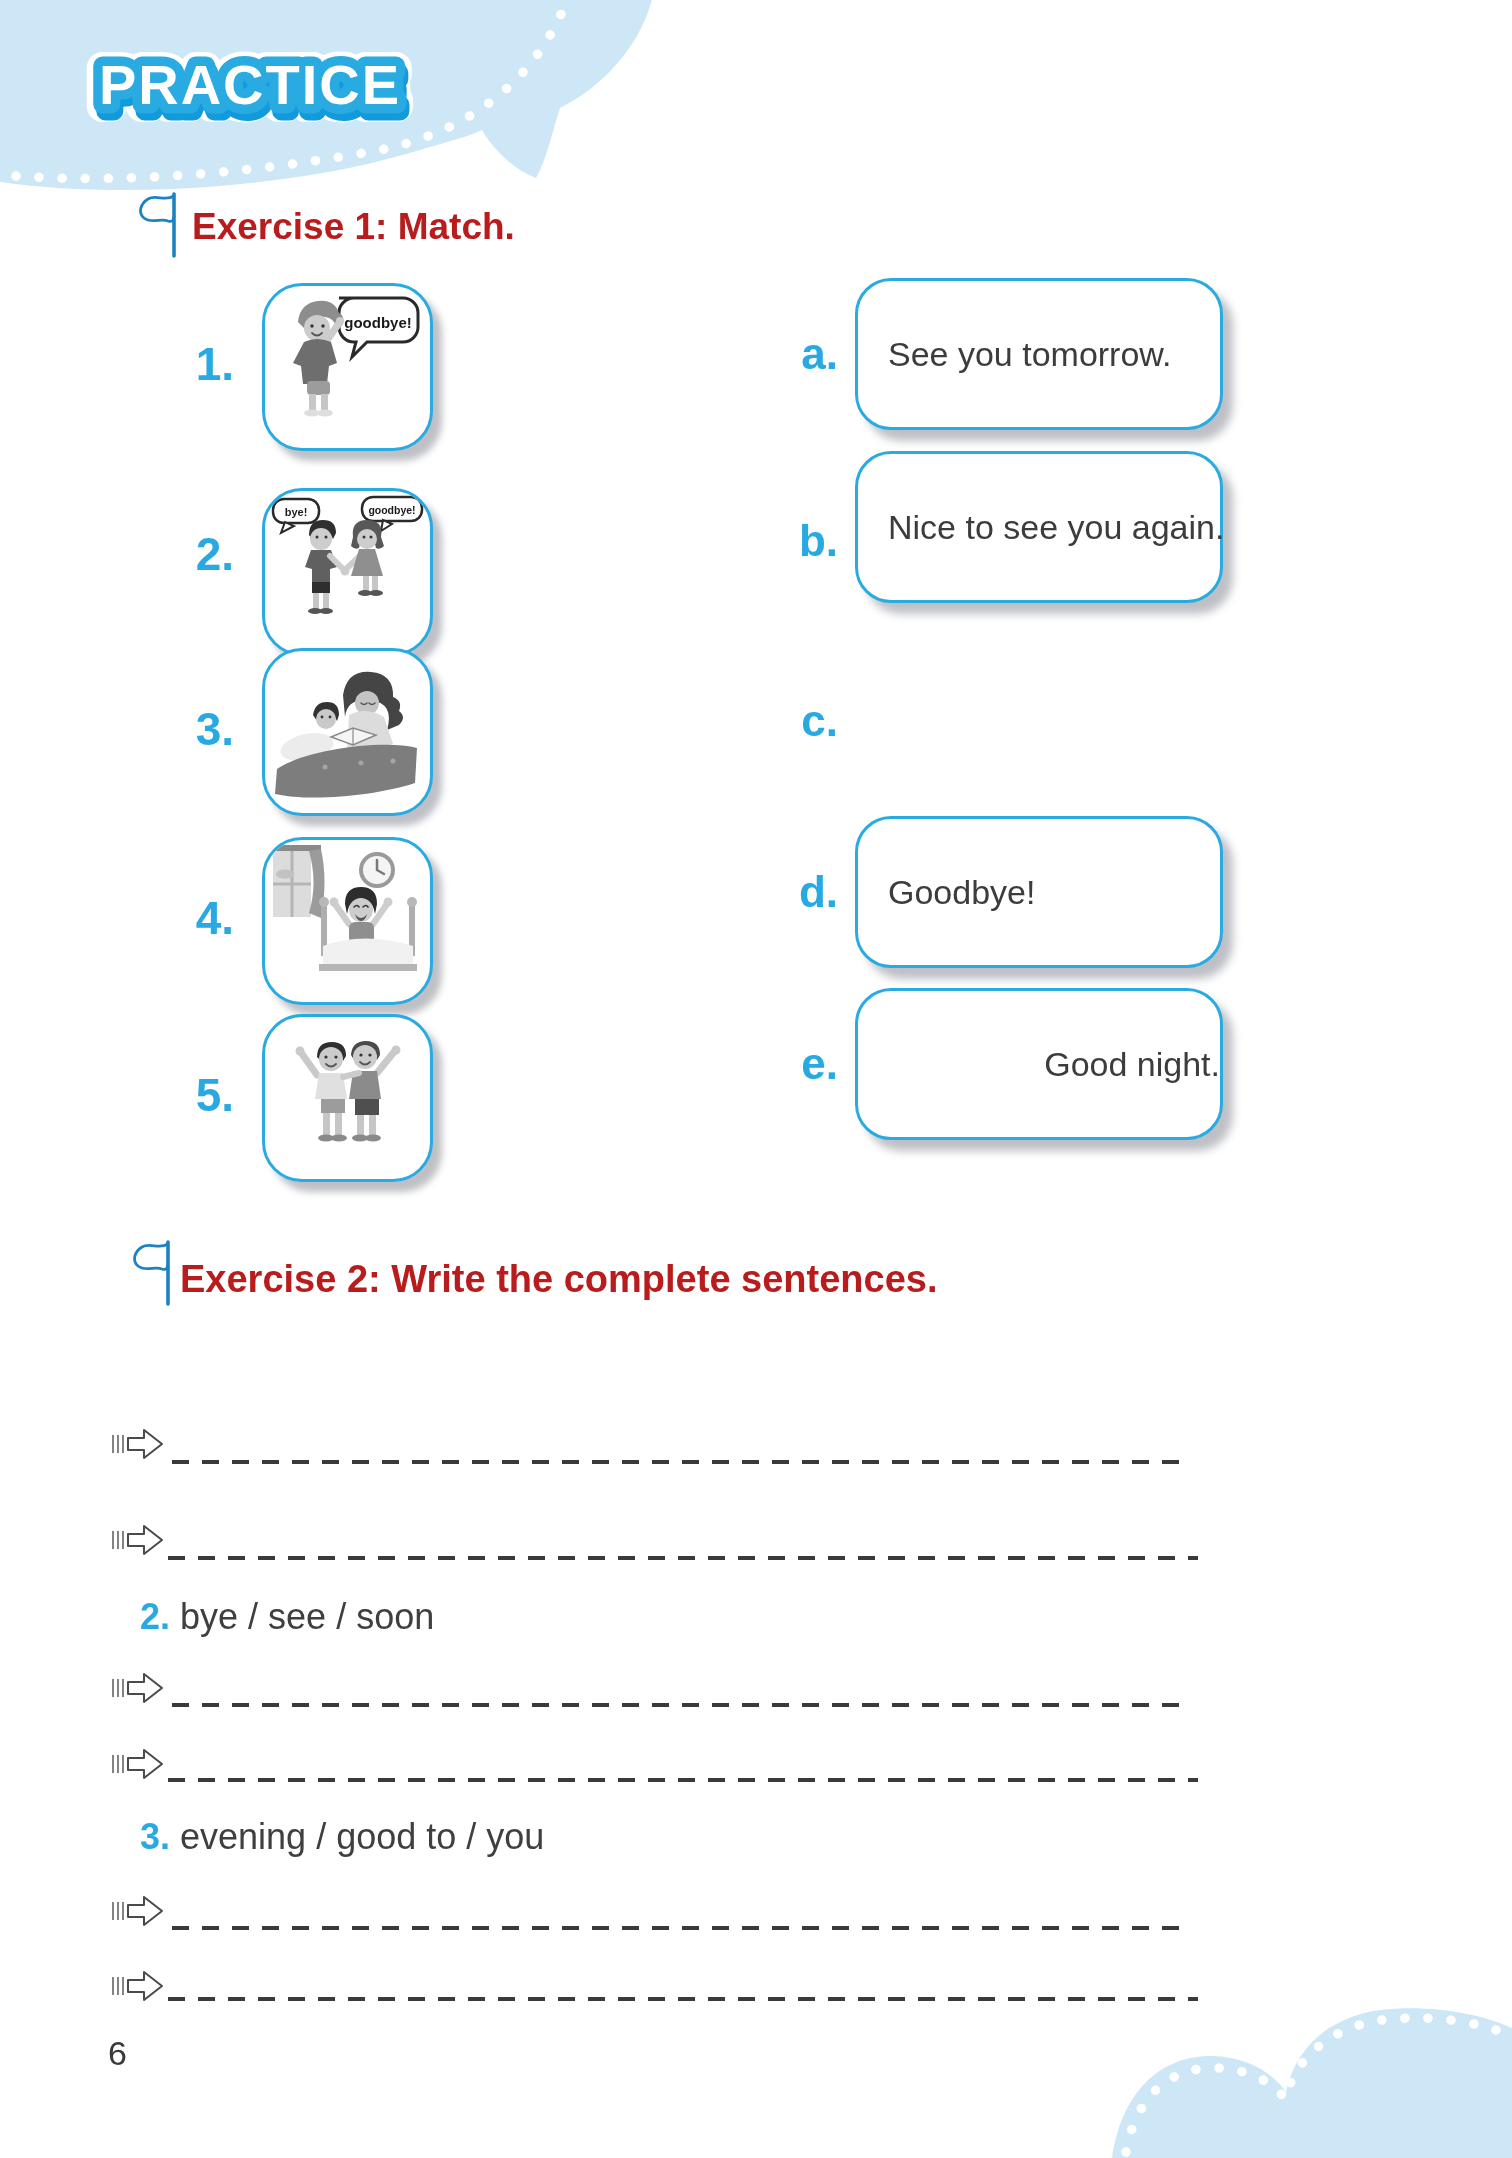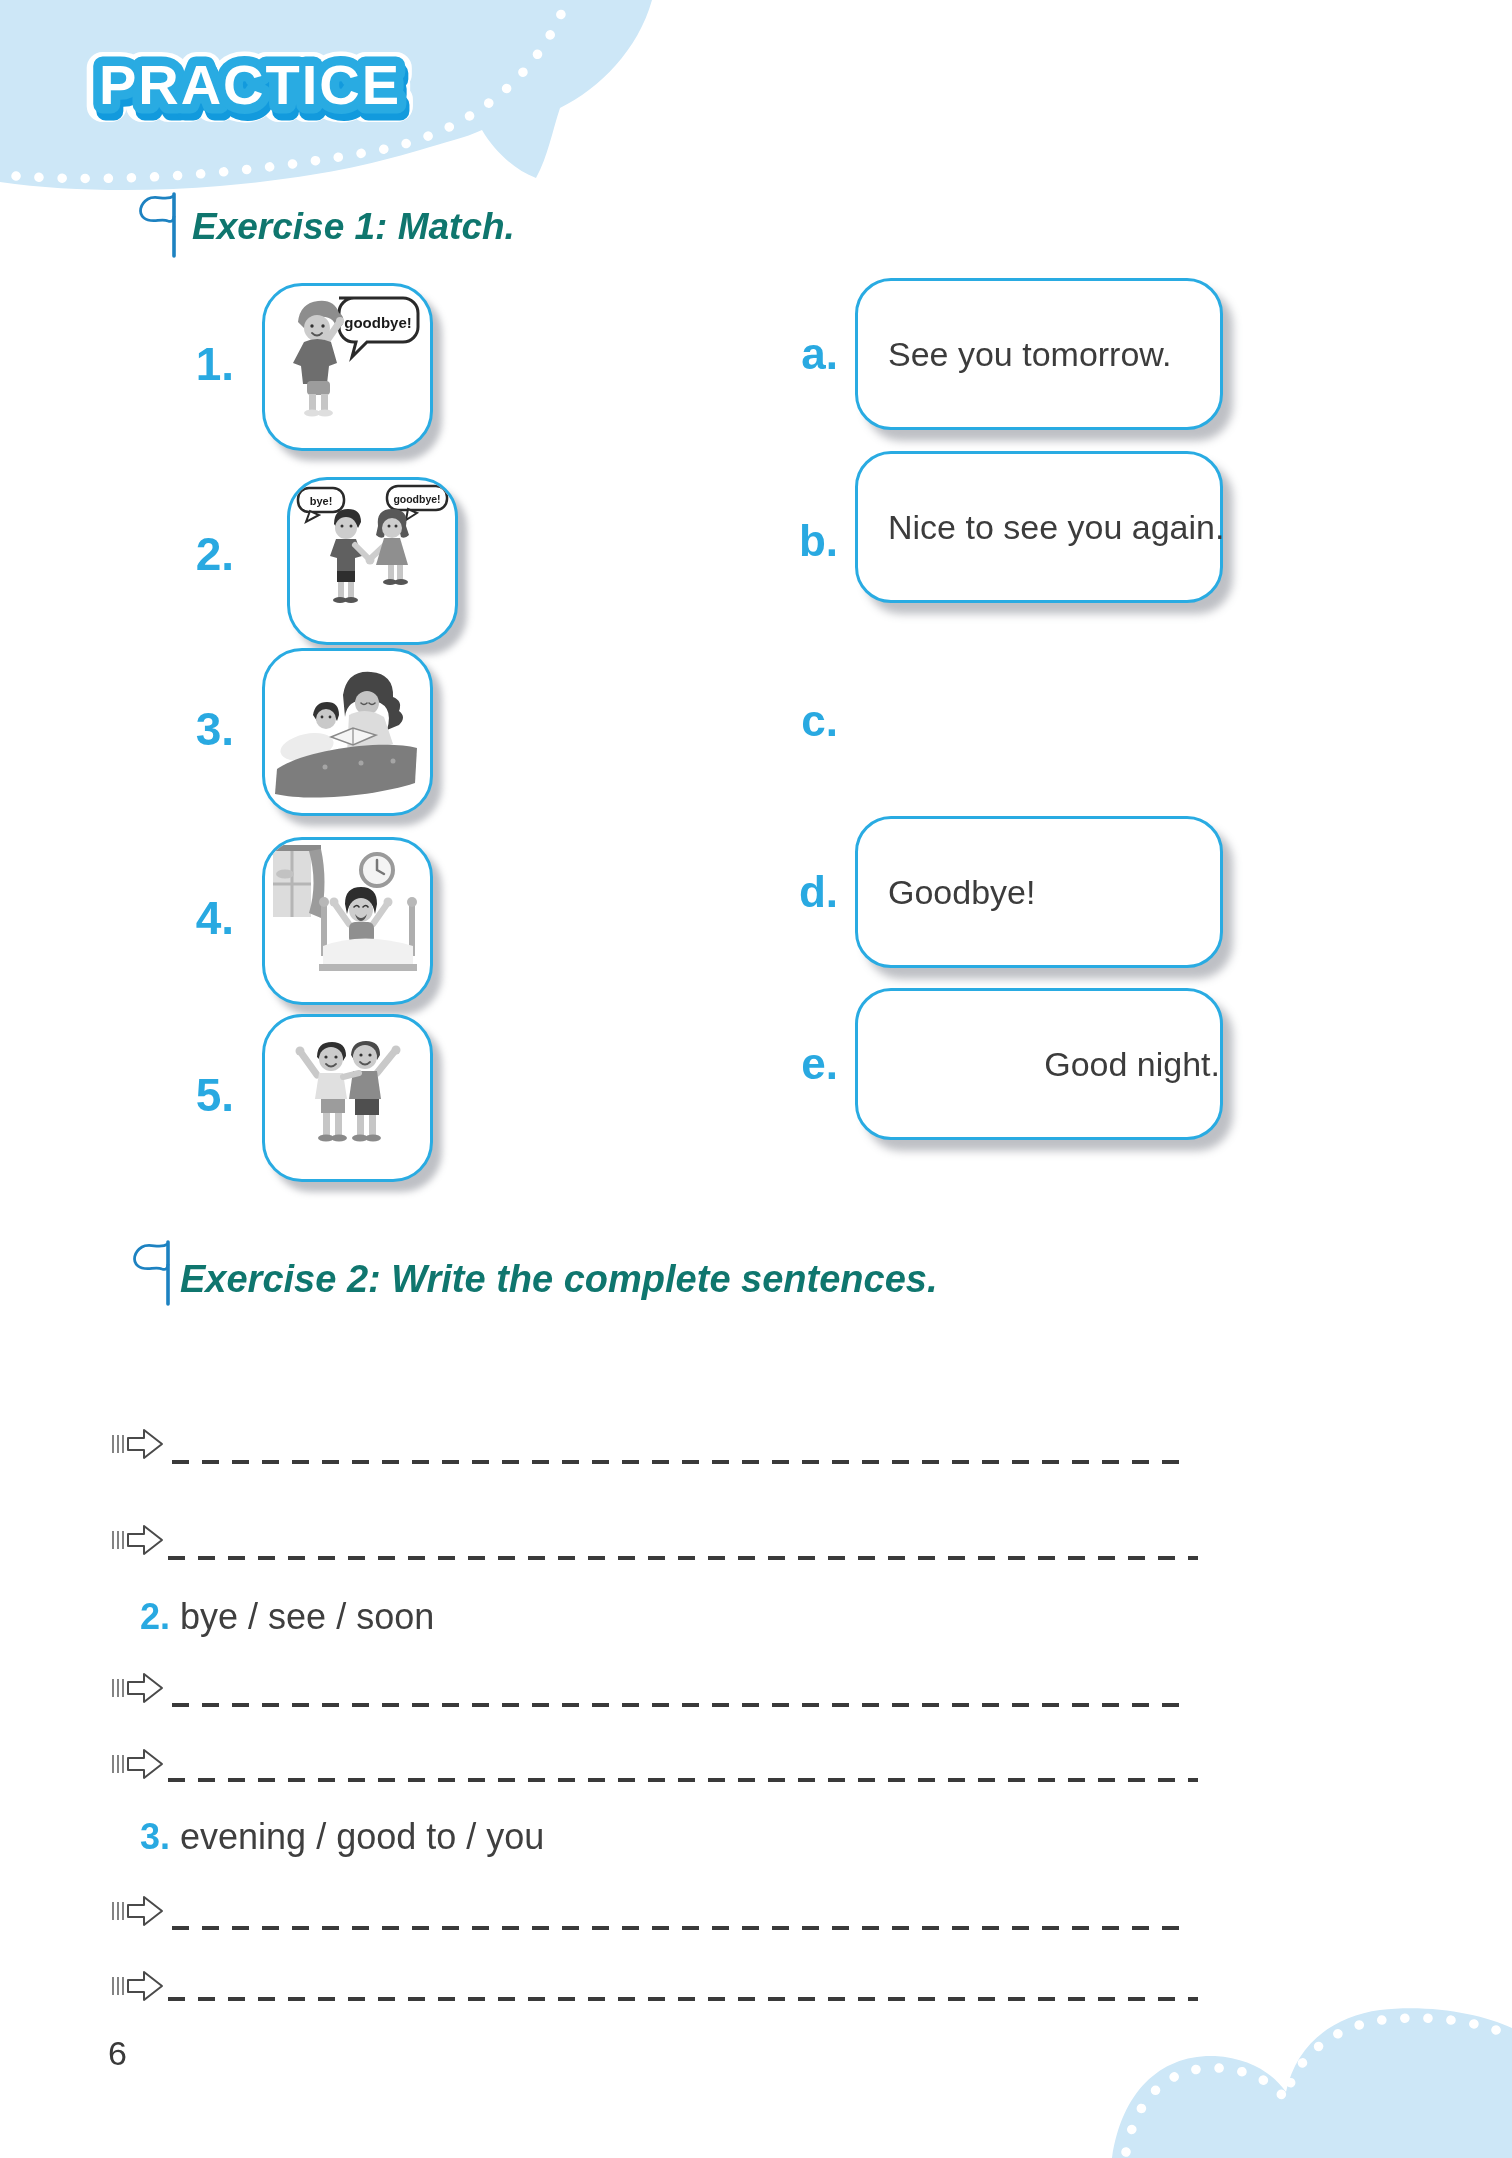--- a/index.html
+++ b/index.html
@@ -12,21 +12,21 @@
 
   
   .cloud-top{left:0;top:0;width:660px;height:230px;}
   .cloud-bottom{left:1100px;top:1962px;width:412px;height:196px;}
 
   
   .badge-svg{left:70px;top:34px;width:360px;height:96px;overflow:visible;}
   .badge-svg text{font-size:56px;font-weight:bold;letter-spacing:2px;}
 
   
-  .ex-title{color:#0f766e;font-weight:bold;white-space:nowrap;font-style:italic;}
+  .ex-title{color:#b91c1c;font-weight:bold;white-space:nowrap;}
   .ex1-title{left:192px;top:206px;font-size:37px;}
   .ex2-title{left:180px;top:1258px;font-size:38px;text-align:right;}
   .flag{width:44px;height:66px;overflow:visible;}
   .flag1{left:136px;top:192px;}
   .flag2{left:130px;top:1240px;}
 
   
   .item-num{
     width:86px;height:162px;display:flex;align-items:center;justify-content:flex-end;
     color:#29a9e1;font-weight:bold;font-size:46px;left:148px;
@@ -100,21 +100,21 @@
       <path d="M39,56 q13,-6 27,0 l6,21 l-8,3 l-2,18 h-24 l-2,-18 l-8,-3 z" fill="#6e6e6e"></path>
       <rect x="42" y="95" width="23" height="14" rx="4" fill="#9c9c9c"></rect>
       <rect x="44" y="108" width="7" height="16" fill="#c6c6c6"></rect>
       <rect x="56" y="108" width="7" height="16" fill="#c6c6c6"></rect>
       <ellipse cx="47" cy="127" rx="8" ry="3.5" fill="#dedede"></ellipse>
       <ellipse cx="60" cy="127" rx="8" ry="3.5" fill="#dedede"></ellipse>
     </svg>
   </div>
 
   <div class="abs item-num" style="top:473px;">2.</div>
-  <div class="abs card" style="top:477px;margin-left:25px;">
+  <div class="abs card" style="top:488px;">
     <svg viewBox="0 0 165 162">
       <rect x="8" y="8" rx="11" width="46" height="24" fill="#fff" stroke="#2a2a2a" stroke-width="2.5"></rect>
       <path d="M20,31 l-4,11 l13,-7 z" fill="#fff" stroke="#2a2a2a" stroke-width="2"></path>
       <text x="31" y="25" text-anchor="middle" font-size="11" font-weight="bold" fill="#1a1a1a">bye!</text>
       <rect x="97" y="6" rx="11" width="60" height="24" fill="#fff" stroke="#2a2a2a" stroke-width="2.5"></rect>
       <path d="M118,29 l-2,11 l11,-7 z" fill="#fff" stroke="#2a2a2a" stroke-width="2"></path>
       <text x="127" y="23" text-anchor="middle" font-size="10.5" font-weight="bold" fill="#1a1a1a">goodbye!</text>
       <path d="M44,44 q0,-15 14,-15 q13,0 13,13 l-3,6 q-4,-10 -11,-9 q-10,0 -10,9 z" fill="#2f2f2f"></path>
       <circle cx="56" cy="48" r="11" fill="#cdcdcd"></circle>
       <circle cx="52" cy="46" r="1.5" fill="#333"></circle>

